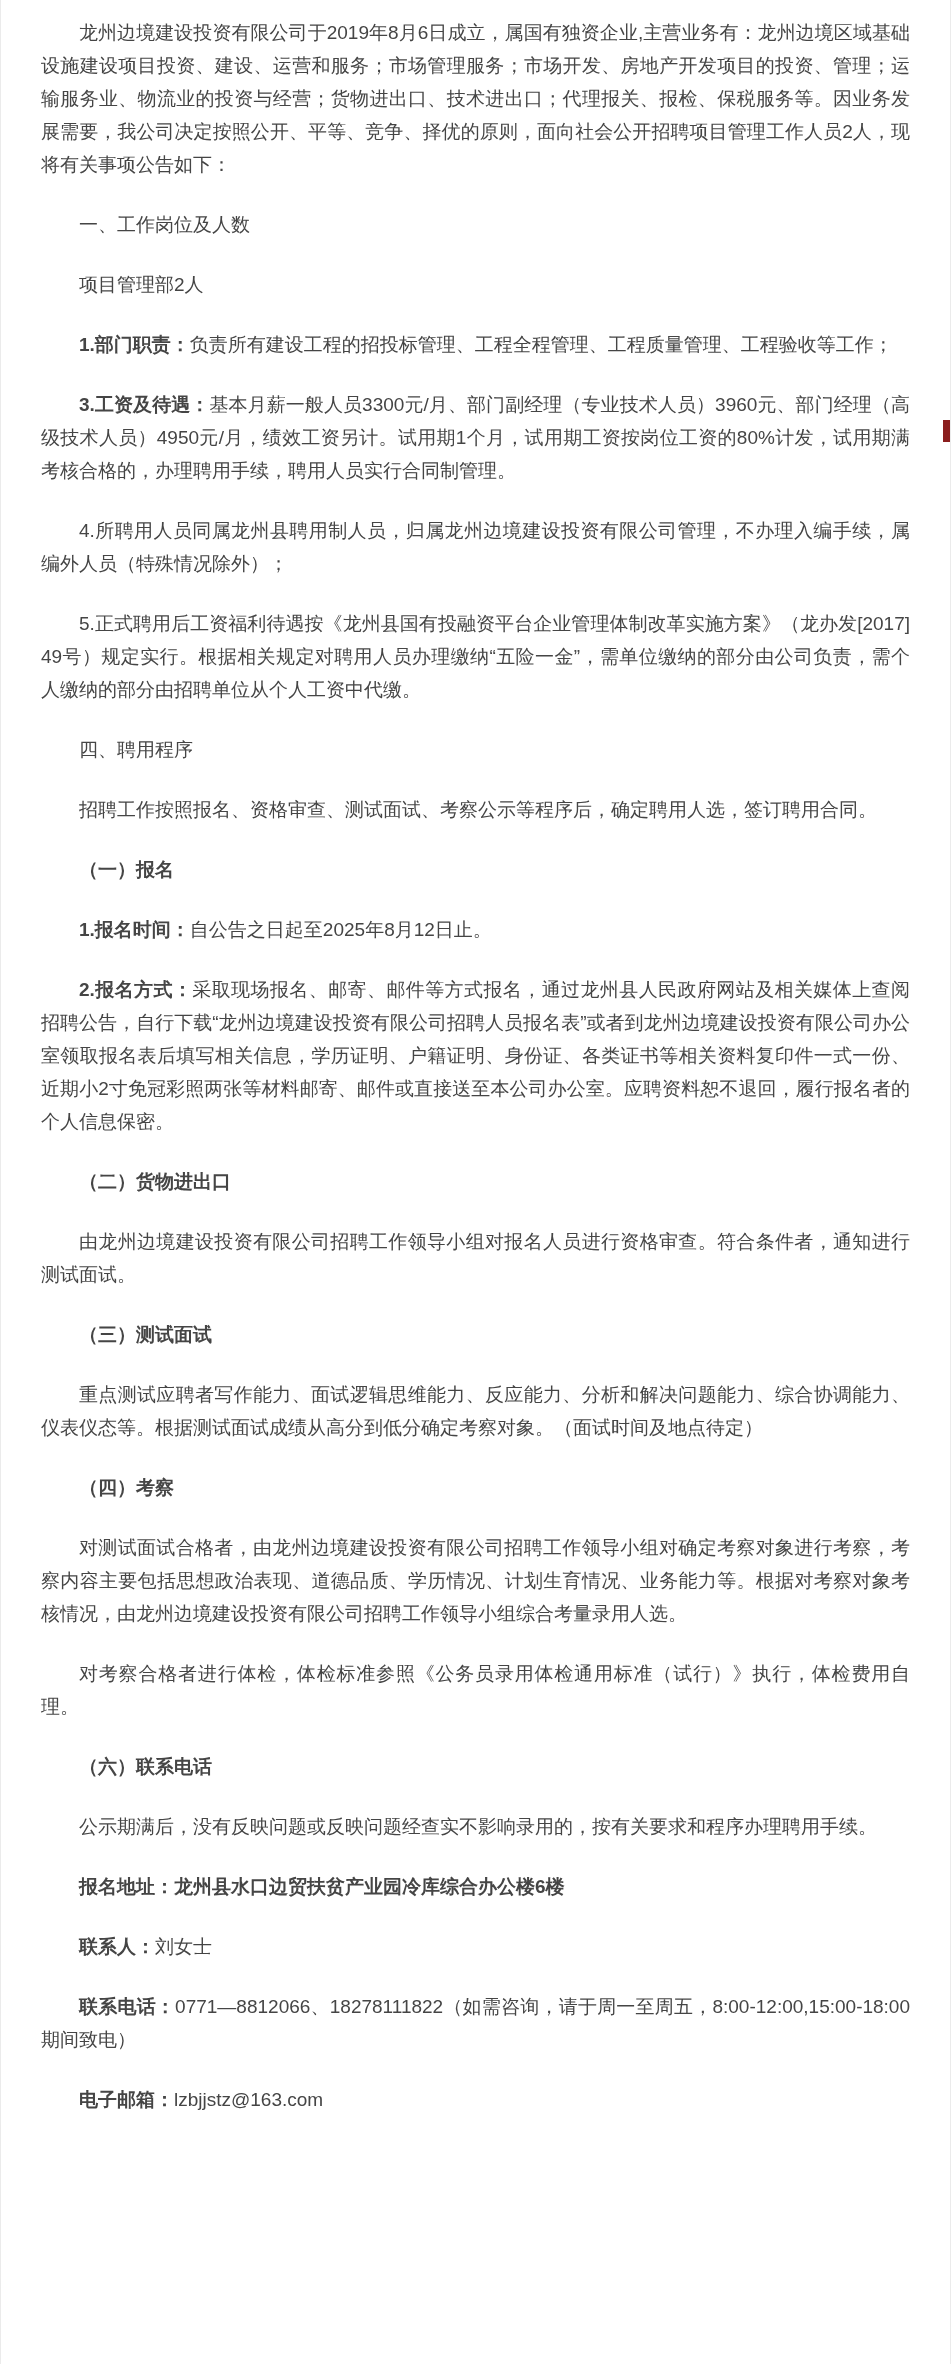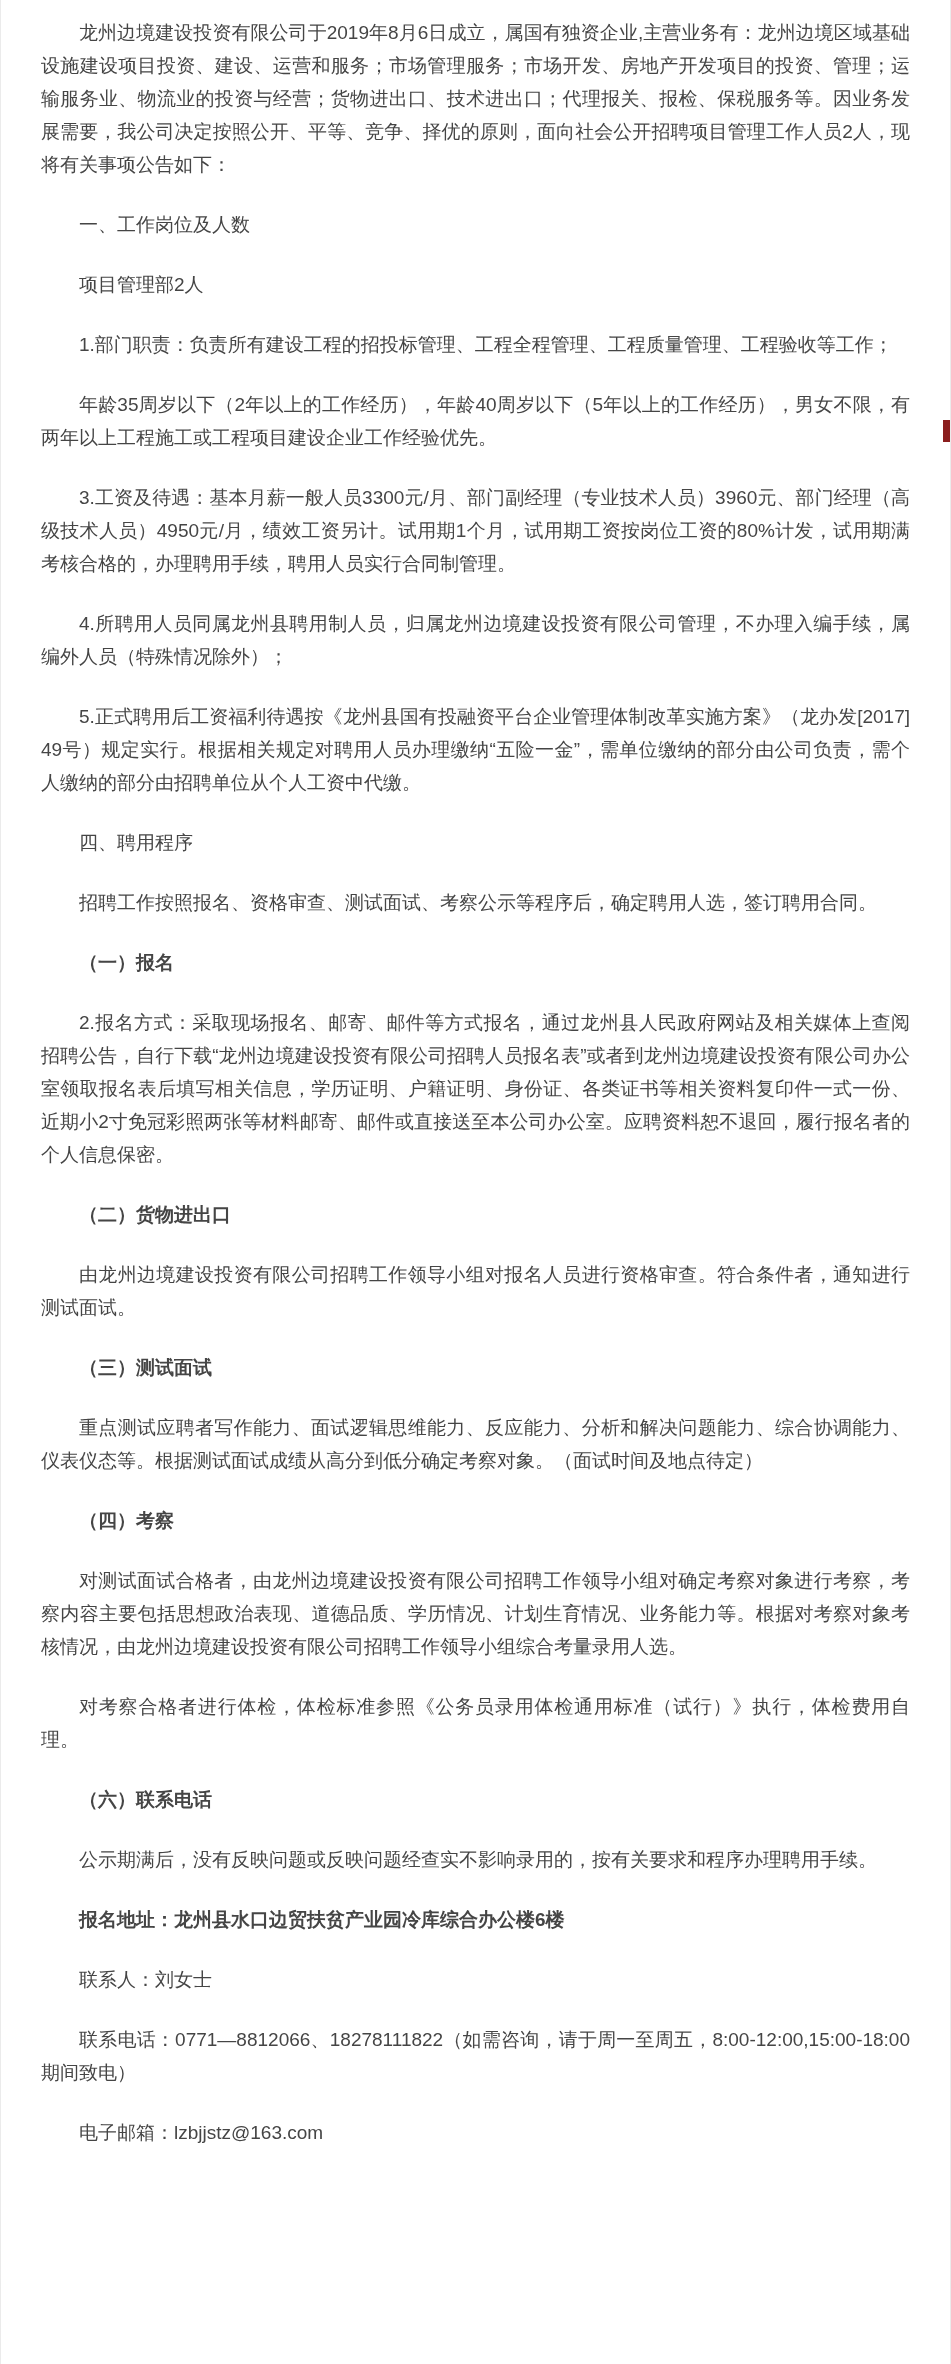--- a/index.html
+++ b/index.html
@@ -19,21 +19,21 @@
   }
   .para {
     margin: 0 0 27px 0;
     line-height: 33px;
     text-indent: 2em;
     text-align: justify;
     word-break: break-all;
   }
   .para:last-child { margin-bottom: 0; }
   .bold { font-weight: bold; margin-top: 26px; }
-  .para b { font-weight: normal; }
+  .para b { font-weight: bold; }
   .edge-marker {
     position: absolute;
     right: 0;
     top: 420px;
     width: 7px;
     height: 22px;
     background: #8b1e1e;
   }
 </style>
 </head>
@@ -44,34 +44,34 @@
   <p class="para"><span>龙州边境建设投资有限公司于2019年8月6日成立，属国有独资企业,主营业务有：龙州边境区域基础设施建设项目投资、建设、运营和服务；市场管理服务；市场开发、房地产开发项目的投资、管理；运输服务业、物流业的投资与经营；货物进出口、技术进出口；代理报关、报检、保税服务等。因业务发展需要，我公司决定按照公开、平等、竞争、择优的原则，面向社会公开招聘项目管理工作人员2人，现将有关事项公告如下：</span></p>
 
   <p class="para"><span>一、工作岗位及人数</span></p>
 
   <p class="para"><span>项目管理部2人</span></p>
 
 
   <p class="para"><b>1.部门职责：</b><span>负责所有建设工程的招投标管理、工程全程管理、工程质量管理、工程验收等工作；</span></p>
 
 
-  <p class="para"><span>年龄35周岁以下（2年以上的工作经历），年龄40周岁以下（5年以上的工作经历），男女不限，有两年以上工程施工或工程项目建设企业工作经验优先。</span></p>
 
   <p class="para"><b>3.工资及待遇：</b><span>基本月薪一般人员3300元/月、部门副经理（专业技术人员）3960元、部门经理（高级技术人员）4950元/月，绩效工资另计。试用期1个月，试用期工资按岗位工资的80%计发，试用期满考核合格的，办理聘用手续，聘用人员实行合同制管理。</span></p>
 
   <p class="para"><span>4.所聘用人员同属龙州县聘用制人员，归属龙州边境建设投资有限公司管理，不办理入编手续，属编外人员（特殊情况除外）；</span></p>
 
   <p class="para"><span>5.正式聘用后工资福利待遇按《龙州县国有投融资平台企业管理体制改革实施方案》（龙办发[2017]49号）规定实行。根据相关规定对聘用人员办理缴纳“五险一金”，需单位缴纳的部分由公司负责，需个人缴纳的部分由招聘单位从个人工资中代缴。</span></p>
 
   <p class="para"><span>四、聘用程序</span></p>
 
   <p class="para"><span>招聘工作按照报名、资格审查、测试面试、考察公示等程序后，确定聘用人选，签订聘用合同。</span></p>
 
   <p class="para bold"><span>（一）报名</span></p>
 
+  <p class="para"><b>1.报名时间：</b><span>自公告之日起至2025年8月12日止。</span></p>
 
   <p class="para"><b>2.报名方式：</b><span>采取现场报名、邮寄、邮件等方式报名，通过龙州县人民政府网站及相关媒体上查阅招聘公告，自行下载“龙州边境建设投资有限公司招聘人员报名表”或者到龙州边境建设投资有限公司办公室领取报名表后填写相关信息，学历证明、户籍证明、身份证、各类证书等相关资料复印件一式一份、近期小2寸免冠彩照两张等材料邮寄、邮件或直接送至本公司办公室。应聘资料恕不退回，履行报名者的个人信息保密。</span></p>
 
   <p class="para bold"><span>（二）货物进出口</span></p>
 
   <p class="para"><span>由龙州边境建设投资有限公司招聘工作领导小组对报名人员进行资格审查。符合条件者，通知进行测试面试。</span></p>
 
   <p class="para bold"><span>（三）测试面试</span></p>
 
   <p class="para"><span>重点测试应聘者写作能力、面试逻辑思维能力、反应能力、分析和解决问题能力、综合协调能力、仪表仪态等。根据测试面试成绩从高分到低分确定考察对象。（面试时间及地点待定）</span></p>

